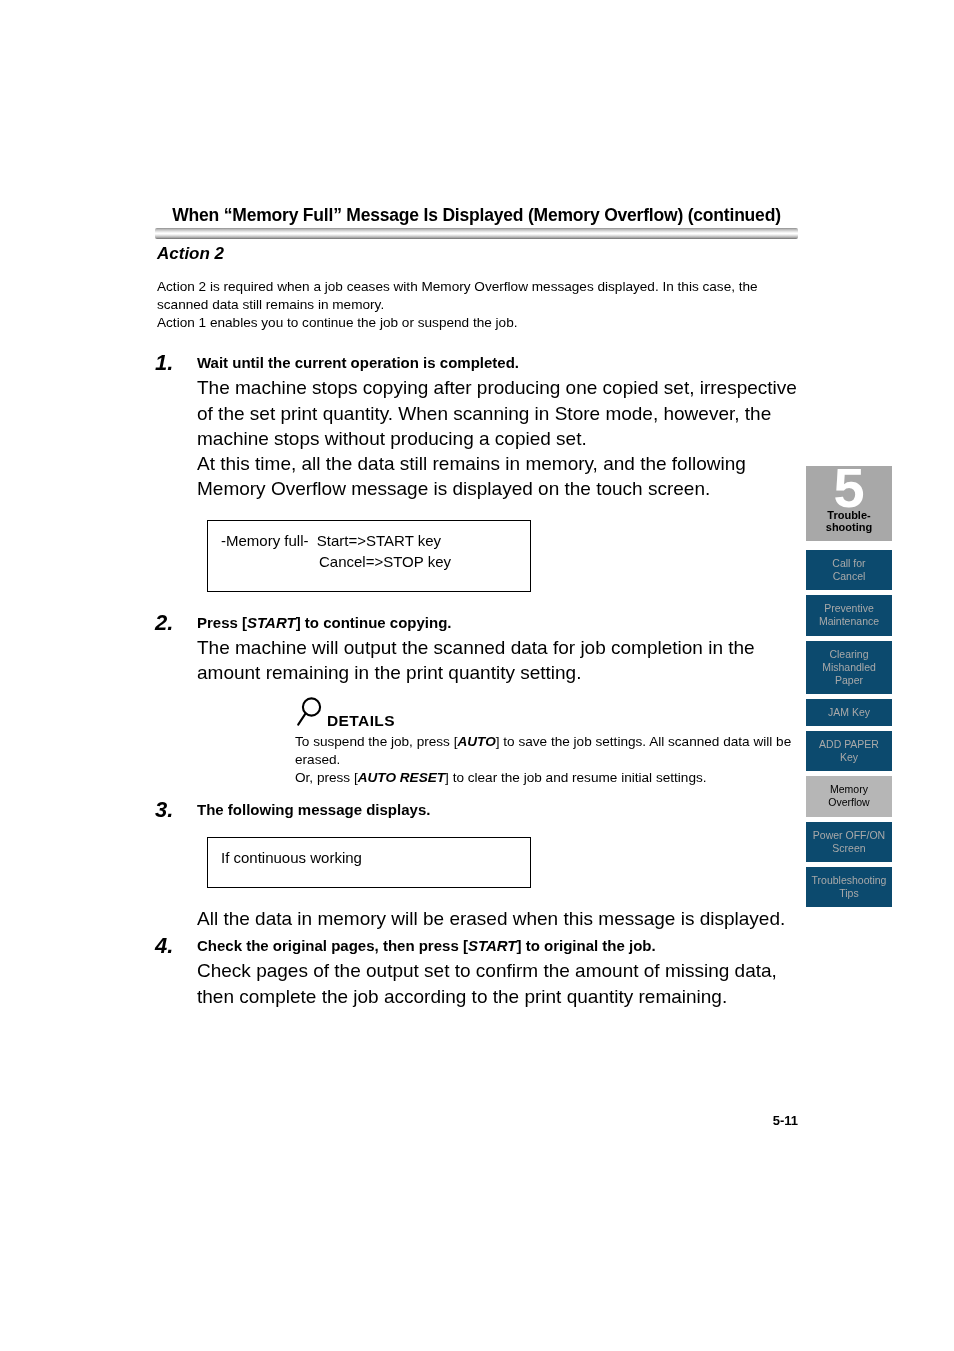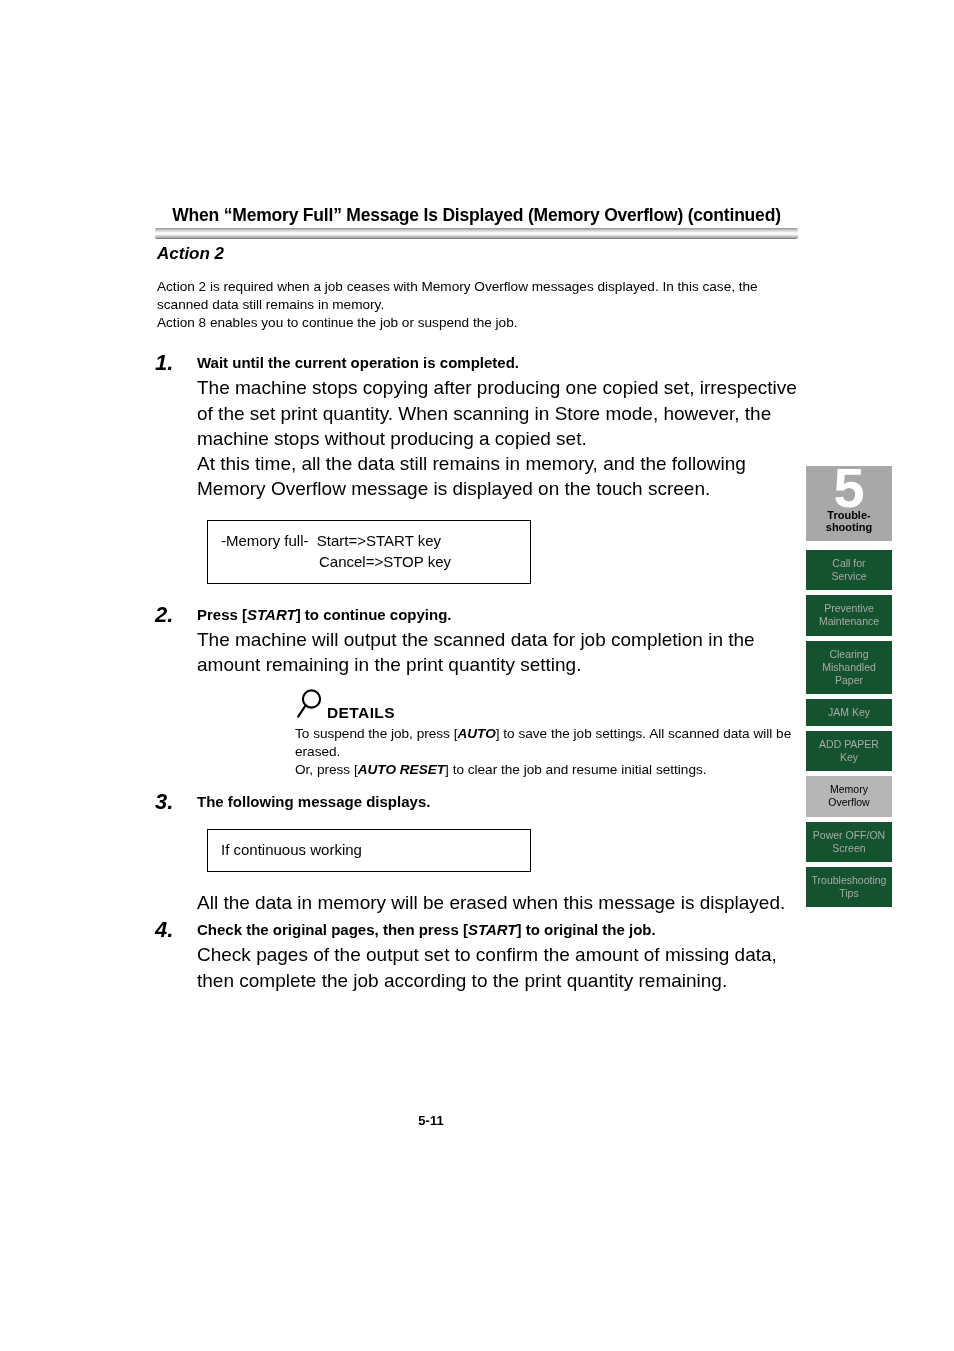--- a/index.html
+++ b/index.html
@@ -95,21 +95,21 @@
   }
 
   .tight { margin-top: 14px; }
 
   
   .msg-box {
     border: 1.6px solid #000;
     box-sizing: border-box;
     margin: 18px 0 0 52px;
     width: 324px;
-    padding: 9px 0 11px 13px;
+    padding: 9px 0 19px 13px;
     font-size: 15px;
     line-height: 1.42;
   }
   .msg-line { white-space: pre; }
   .msg-indent { padding-left: 98px; }
 
   
   .details-block {
     margin: 10px 0 0 98px;
   }
@@ -136,21 +136,21 @@
   #tab-rail {
     position: absolute;
     left: 806px;
     top: 466px;
     width: 86px;
   }
   .tab {
     width: 86px;
     box-sizing: border-box;
     margin-bottom: 5px;
-    background: #14532d;
+    background: #0c4a6e;
     color: #a9a9a9;
     font-size: 10.5px;
     line-height: 1.25;
     text-align: center;
     padding: 7px 3px;
   }
   .tab.chapter {
     background: #a8a8a8;
     color: #000000;
     height: 75px;
@@ -182,41 +182,40 @@
     background: #b6b6b6;
     color: #000000;
   }
 
   
   #page-number {
     position: absolute;
     left: 0;
     top: 1113px;
     width: 798px;
-    text-align: center;
+    text-align: right;
     font-size: 13px;
     font-weight: bold;
-    padding-left: 32px;
   }
 </style>
 </head>
 <body>
 
 <div id="page-header">
   <div id="header-title">When “Memory Full” Message Is Displayed (Memory Overflow) (continued)</div>
   <div id="header-rule"></div>
 </div>
 
 <div id="content">
 
   <div class="action-heading">Action 2</div>
 
   <p class="intro-para">
     <span>Action 2 is required when a job ceases with Memory Overflow messages displayed. In this case, the scanned data still remains in memory.</span><br>
-    <span>Action 8 enables you to continue the job or suspend the job.</span>
+    <span>Action 1 enables you to continue the job or suspend the job.</span>
   </p>
 
   <div class="step">
     <div class="step-num">1.</div>
     <div class="step-title">Wait until the current operation is completed.</div>
     <div class="step-body">
       <span>The machine stops copying after producing one copied set, irrespective of the set print quantity. When scanning in Store mode, however, the machine stops without producing a copied set.</span><br>
       <span>At this time, all the data still remains in memory, and the following Memory Overflow message is displayed on the touch screen.</span>
     </div>
   </div>
@@ -273,21 +272,21 @@
   <div class="tab chapter">
     <div class="chapter-num">5</div>
     <div class="chapter-label">
       <span>Trouble-</span><br>
       <span>shooting</span>
     </div>
   </div>
 
   <div class="tab">
     <span>Call for</span><br>
-    <span>Service</span>
+    <span>Cancel</span>
   </div>
 
   <div class="tab">
     <span>Preventive</span><br>
     <span>Maintenance</span>
   </div>
 
   <div class="tab">
     <span>Clearing</span><br>
     <span>Mishandled</span><br>

